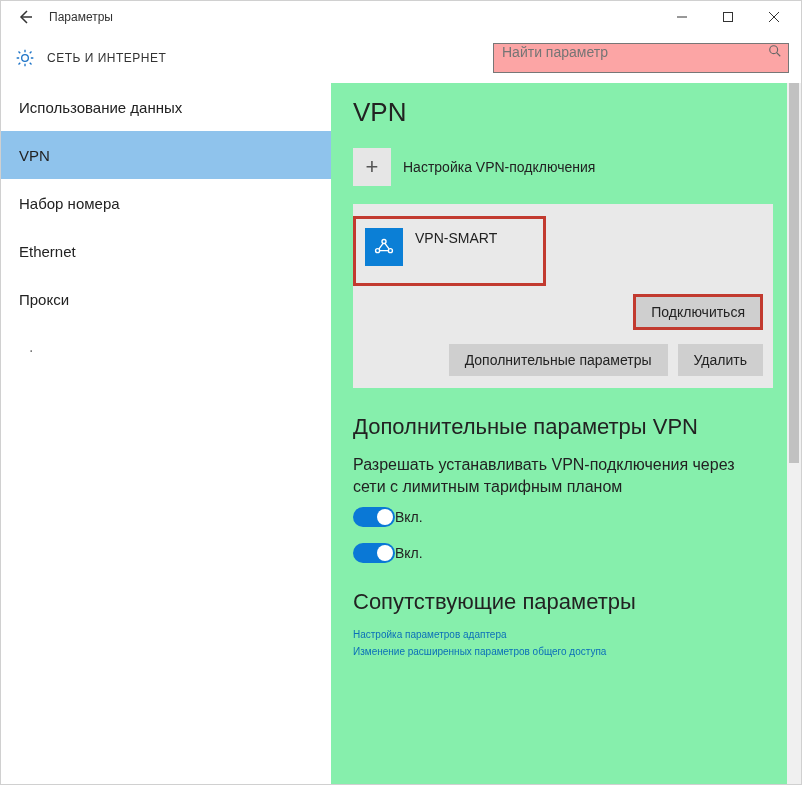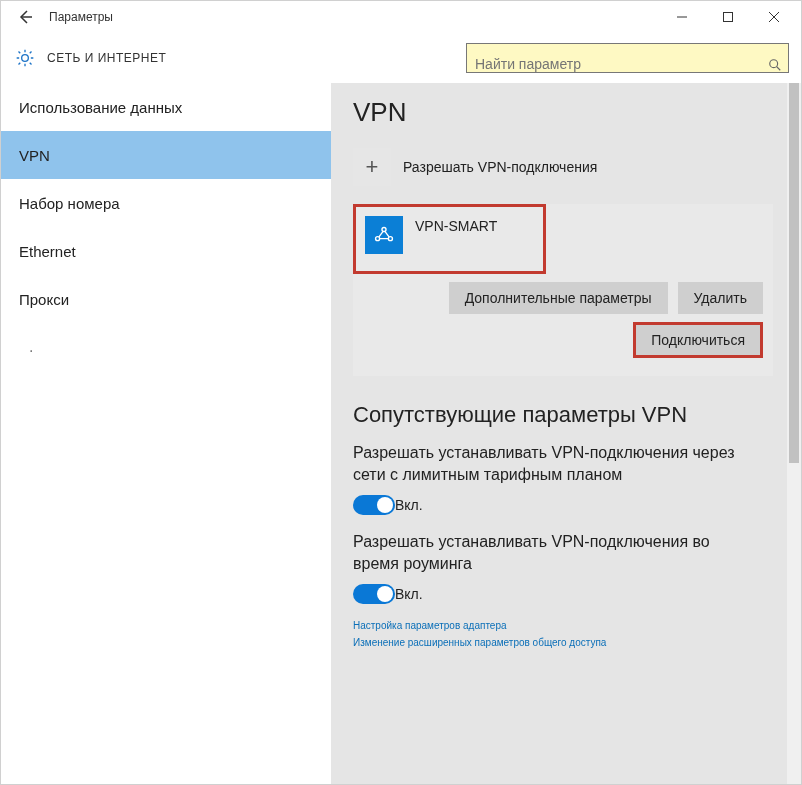--- a/index.html
+++ b/index.html
@@ -74,47 +74,47 @@
     margin-right: 10px;
   }
   .header .section-title {
     font-size: 12px;
     font-weight: 400;
     letter-spacing: 0.5px;
     color: #333;
   }
   .header .search {
     margin-left: auto;
-    width: 323px;
+    width: 296px;
     height: 30px;
     border: 1px solid #777;
     display: flex;
-    align-items: flex-end;
+    align-items: flex-start;
     padding: 0 6px 0 8px;
-    background: #fef9c3;
+    background: #fca5a5;
   }
   .header .search input {
     flex: 1;
     border: none;
     outline: none;
     font-size: 14px;
     color: #555;
     background: transparent;
   }
   .header .search .sicon {
     color: #666;
     display: flex;
     align-items: center;
   }
   
   .body {
     flex: 1;
     display: flex;
     min-height: 0;
-    background: #e5e5e5;
+    background: #86efac;
   }
   .sidebar {
     width: 330px;
     flex: 0 0 330px;
     background: #fff;
     border-right: 0;
   }
   .sidebar .item {
     height: 48px;
     display: flex;
@@ -187,21 +187,21 @@
     margin-right: 12px;
   }
   .add-vpn .lbl {
     font-size: 14px;
     color: #222;
   }
   
   .vpn-box {
     background: #e9e9e9;
     width: 420px;
-    padding: 0 0 12px 0;
+    padding: 12px 0 12px 0;
   }
   .vpn-row {
     display: flex;
     align-items: flex-start;
     padding: 12px 12px 20px 12px;
     cursor: pointer;
   }
   .vpn-icon {
     width: 38px;
     height: 38px;
@@ -351,71 +351,71 @@
           <span>Прокси</span>
         </div>
       <div class="dot-row">.</div>
     </div>
 
     <div class="main">
       <div class="h1">VPN</div>
 
       <div class="add-vpn">
         <div class="plus-tile">+</div>
-        <div class="lbl">Разрешать VPN-подключения</div>
+        <div class="lbl">Настройка VPN-подключения</div>
       </div>
 
       <div class="vpn-box">
         <div style="width:193px;" class="highlight-red">
           <div class="vpn-row">
             <div class="vpn-icon">
               <svg viewBox="0 0 24 24" width="22" height="22">
                 <circle cx="12" cy="6" r="2.2" fill="none" stroke="#fff" stroke-width="1.5"></circle>
                 <circle cx="5" cy="16" r="2.2" fill="none" stroke="#fff" stroke-width="1.5"></circle>
                 <circle cx="19" cy="16" r="2.2" fill="none" stroke="#fff" stroke-width="1.5"></circle>
                 <path d="M11 8 L6.5 14 M13 8 L17.5 14 M7 16 L17 16" stroke="#fff" stroke-width="1.5" fill="none"></path>
               </svg>
             </div>
             <div class="vpn-name">VPN-SMART</div>
           </div>
         </div>
 
-        <div class="btn-row">
-          <button class="btn">Дополнительные параметры</button>
-          <button class="btn">Удалить</button>
-        </div>
         <div class="btn-row first">
           <span class="highlight-red" style="display:inline-block;padding:2px;">
             <button class="btn">Подключиться</button>
           </span>
         </div>
-      </div>
-
-      <div class="h2">Сопутствующие параметры VPN</div>
+        <div class="btn-row">
+          <button class="btn">Дополнительные параметры</button>
+          <button class="btn">Удалить</button>
+        </div>
+      </div>
+
+      <div class="h2">Дополнительные параметры VPN</div>
 
       <div class="setting">
         <div class="setting-label">Разрешать устанавливать VPN-подключения через сети с лимитным тарифным планом</div>
         <div class="toggle-row">
           <div class="toggle">
               <div class="knob"></div>
             </div>
           <div class="toggle-state">Вкл.</div>
         </div>
       </div>
 
       <div class="setting">
-        <div class="setting-label">Разрешать устанавливать VPN-подключения во время роуминга</div>
         <div class="toggle-row">
           <div class="toggle">
               <div class="knob"></div>
             </div>
           <div class="toggle-state">Вкл.</div>
         </div>
       </div>
 
+      <div class="h2">Сопутствующие параметры</div>
       <a class="link">Настройка параметров адаптера</a>
       <a class="link">Изменение расширенных параметров общего доступа</a>
 
       <div class="scrollbar-v">
         <div class="thumb"></div>
       </div>
     </div>
 
   </div>
 </div>

